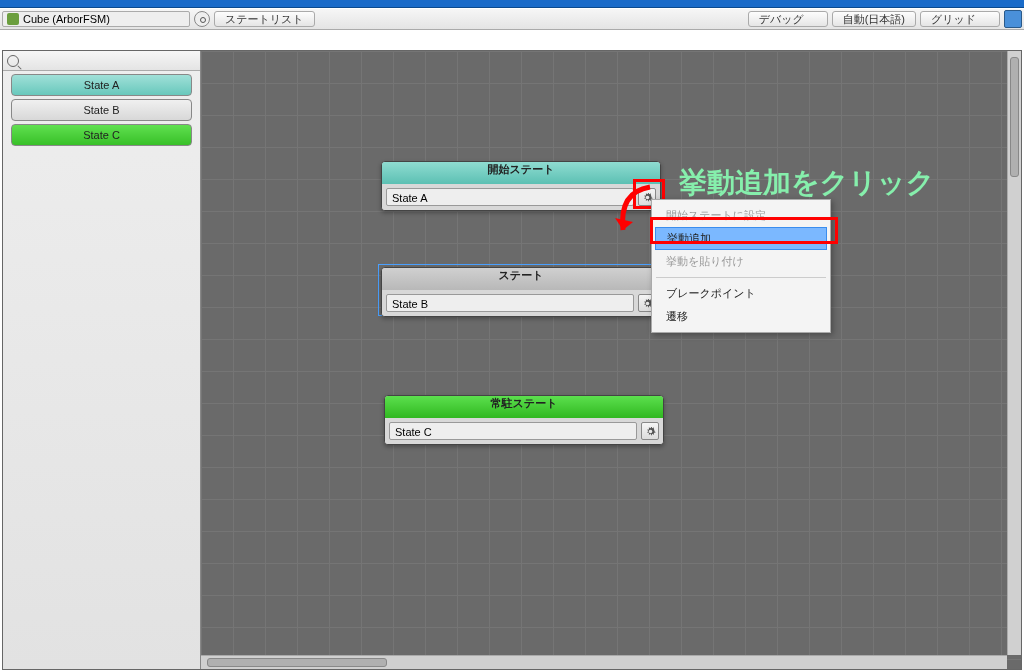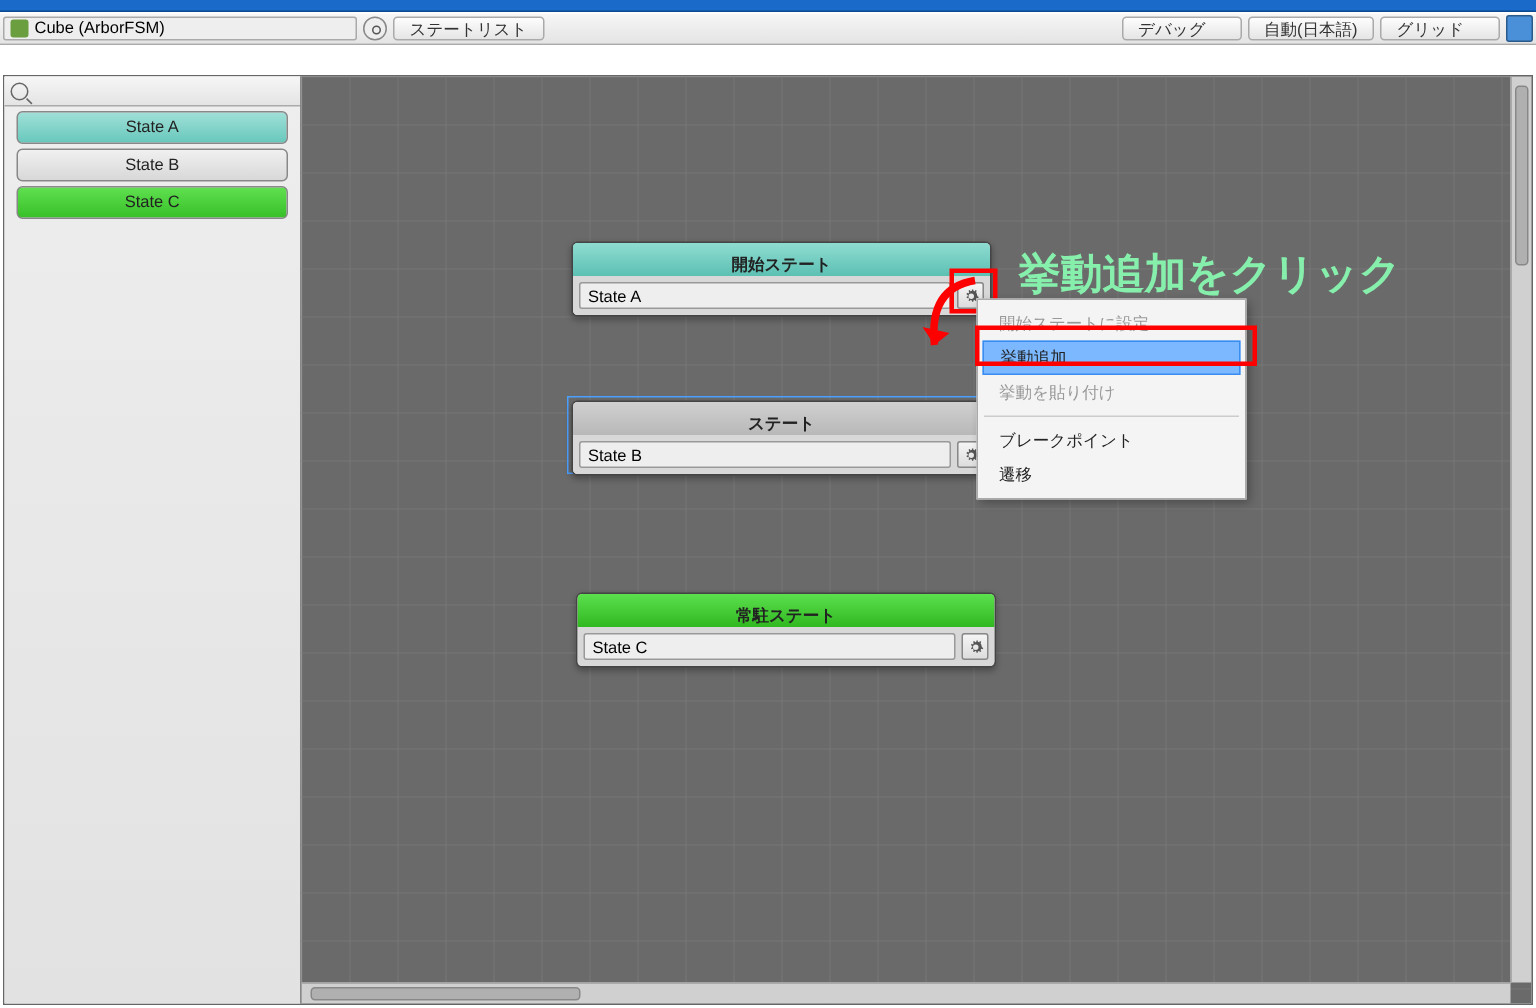--- a/index.html
+++ b/index.html
@@ -4,42 +4,42 @@
   <style>
     * { margin:0; padding:0; box-sizing:border-box; font-family:"Meiryo","MS PGothic",sans-serif; }
     body { width:1024px; height:672px; overflow:hidden; background:#fff; }
     .outer { width:1024px; height:672px; background:#fff; position:relative; }
     .titlebar { height:20px; background:linear-gradient(#fff,#e8e8e8); border-bottom:1px solid #aaa; display:flex; align-items:center; font-size:11px; padding:0 6px; color:#333; position:relative; }
     .title-tab { background:#fcfcfc; border:1px solid #aaa; border-bottom:none; padding:2px 10px; border-radius:3px 3px 0 0; }
     .winbtns { position:absolute; right:4px; top:2px; display:flex; gap:4px; }
     .winbtn { width:12px; height:12px; border:1px solid #888; background:#eee; font-size:8px; line-height:10px; text-align:center; }
     .blue-strip { height:8px; background:#1a6bc9; border-bottom:1px solid #0b4a8e; }
     .toolbar { height:22px; background:linear-gradient(#f6f6f6,#e4e4e4); border-top:1px solid #fff; border-bottom:1px solid #aaa; display:flex; align-items:stretch; position:relative; }
-    .obj-field { width:236px; background:#eee; border:1px solid #aaa; border-radius:2px; margin:2px; display:flex; align-items:center; font-size:11px; padding:0 4px; }
+    .obj-field { width:188px; background:#eee; border:1px solid #aaa; border-radius:2px; margin:2px; display:flex; align-items:center; font-size:11px; padding:0 4px; }
     .obj-icon { width:12px; height:12px; background:#6b9e3e; border-radius:2px; margin-right:4px; }
     .circle-btn { width:16px; height:16px; border:1px solid #888; border-radius:50%; background:#eee; margin:auto 2px; position:relative; }
     .circle-btn::after { content:""; width:4px; height:4px; border:1px solid #555; border-radius:50%; position:absolute; top:5px; left:5px; }
     .tb-btn { border:1px solid #aaa; background:linear-gradient(#fdfdfd,#e5e5e5); font-size:11px; padding:0 10px; display:flex; border-radius:3px; margin:2px; color:#333; }
     .tb-sel { border-right:1px solid #aaa; min-width:80px; }
     .tb-right { margin-left:auto; display:flex; }
     .tb-ico { width:18px; height:18px; background:#4a90d9; border:1px solid #2a5a8a; border-radius:2px; margin:auto 2px; }
     .main { position:absolute; top:50px; bottom:2px; left:2px; right:2px; display:flex; border:1px solid #666; }
     .sidebar { width:198px; background:linear-gradient(#eee,#e2e2e2); border-right:1px solid #888; }
     .side-top { height:20px; background:linear-gradient(#f6f6f6,#e4e4e4); border-bottom:1px solid #aaa; display:flex; align-items:center; padding:0 4px; }
     .search-ico { width:12px; height:12px; border:1px solid #666; border-radius:50%; position:relative; }
     .search-ico::after { content:""; width:5px; height:1px; background:#666; position:absolute; bottom:-2px; right:-4px; transform:rotate(45deg); }
     .state-item { margin:3px 8px; border:1px solid #888; border-radius:4px; height:22px; display:flex; align-items:center; justify-content:center; font-size:11px; color:#222; background:linear-gradient(#f0f0f0,#d8d8d8); cursor:pointer; }
     .state-item.start { background:linear-gradient(#a0e0d8,#68c8bc); }
     .state-item.resident { background:linear-gradient(#60e050,#38c028); }
     .canvas { flex:1; position:relative; background:#6a6a6a; overflow:hidden; }
     .grid { position:absolute; inset:0;
       background-image:linear-gradient(#757575 1px,transparent 1px),linear-gradient(90deg,#757575 1px,transparent 1px);
       background-size:32px 32px; }
     .node { position:absolute; width:280px; border:1px solid #444; border-radius:4px; overflow:hidden; background:#dcdcdc; box-shadow:0 2px 4px rgba(0,0,0,.3); }
-    .node-head { height:22px; display:flex; align-items:flex-end; justify-content:center; font-size:11px; font-weight:bold; color:#222; }
+    .node-head { height:22px; display:flex; align-items:flex-start; justify-content:center; font-size:11px; font-weight:bold; color:#222; }
     .node-head.start { background:linear-gradient(#8fdcd1,#5cc0b3); }
     .node-head.normal { background:linear-gradient(#d0d0d0,#b8b8b8); }
     .node-head.resident { background:linear-gradient(#5ce04e,#30b820); }
     .node-body { padding:4px; background:#d8d8d8; display:flex; align-items:center; gap:4px; }
     .name-field { flex:1; height:18px; background:#eee; border:1px solid #999; border-radius:2px; font-size:11px; padding:0 5px; line-height:18px; }
     .gear { width:18px; height:18px; border:1px solid #888; background:linear-gradient(#f5f5f5,#ddd); border-radius:2px; display:flex; align-items:center; justify-content:center; flex-shrink:0; }
     .gear svg { width:11px; height:11px; }
     .sel-outline { position:absolute; border:1px solid #4aa0ff; pointer-events:none; }
     .ctx-menu { position:absolute; background:#f4f4f4; border:1px solid #aaa; box-shadow:2px 2px 6px rgba(0,0,0,.3); width:180px; font-size:11px; padding:4px 0; }
     .ctx-item { padding:4px 14px; color:#222; cursor:pointer; }

